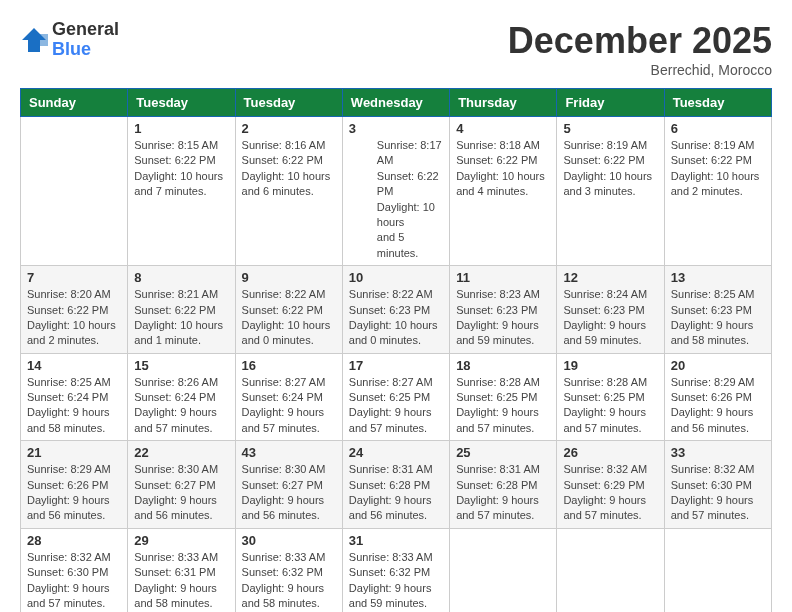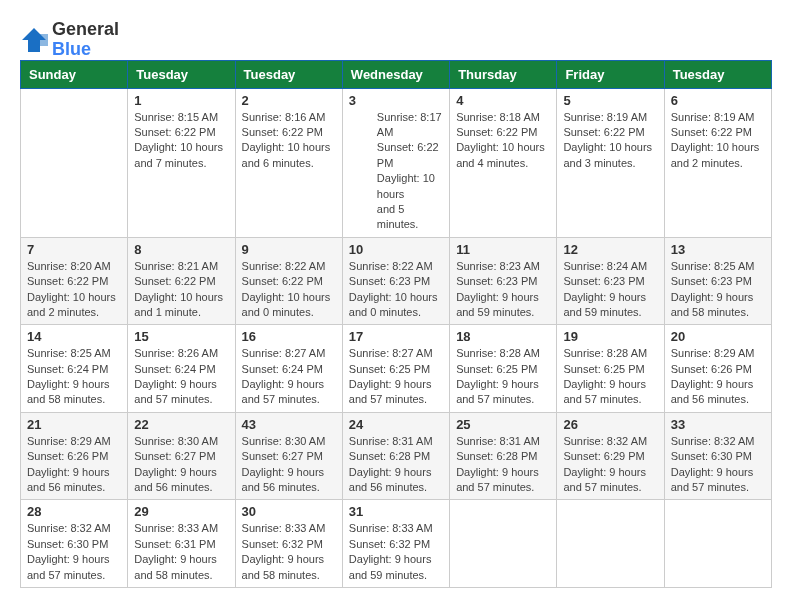--- a/index.html
+++ b/index.html
@@ -7,21 +7,21 @@
       font-family: Arial, sans-serif;
       background: #fff;
       width: 792px;
       min-height: 612px;
       padding: 20px;
     }
     .header-area {
       display: flex;
       justify-content: space-between;
       align-items: flex-start;
-      margin-bottom: 0;
+      margin-bottom: 10px;
     }
     .logo {
       display: flex;
       align-items: center;
       gap: 4px;
     }
     .logo-text {
       font-size: 18px;
       font-weight: bold;
       line-height: 1.1;
@@ -93,20 +93,24 @@
   <div class="logo">
     <svg class="logo-icon" viewBox="0 0 28 28">
       <polygon points="14,2 26,14 20,14 20,26 8,26 8,14 2,14" fill="#1a6fc4"></polygon>
       <polygon points="20,8 28,8 28,20 20,20" fill="#1a6fc4" opacity="0.5"></polygon>
     </svg>
     <div class="logo-text">
       <span class="logo-general">General</span><br>
       <span class="logo-blue">Blue</span>
     </div>
   </div>
+  <div class="title-area">
+    <div class="month-title">December 2025</div>
+    <div class="subtitle">Berrechid, Morocco</div>
+  </div>
 </div>
 
 <table class="calendar">
   <thead>
     <tr>
     <th>Sunday</th>
         <th>Tuesday</th>
         <th>Tuesday</th>
         <th>Wednesday</th>
         <th>Thursday</th>

